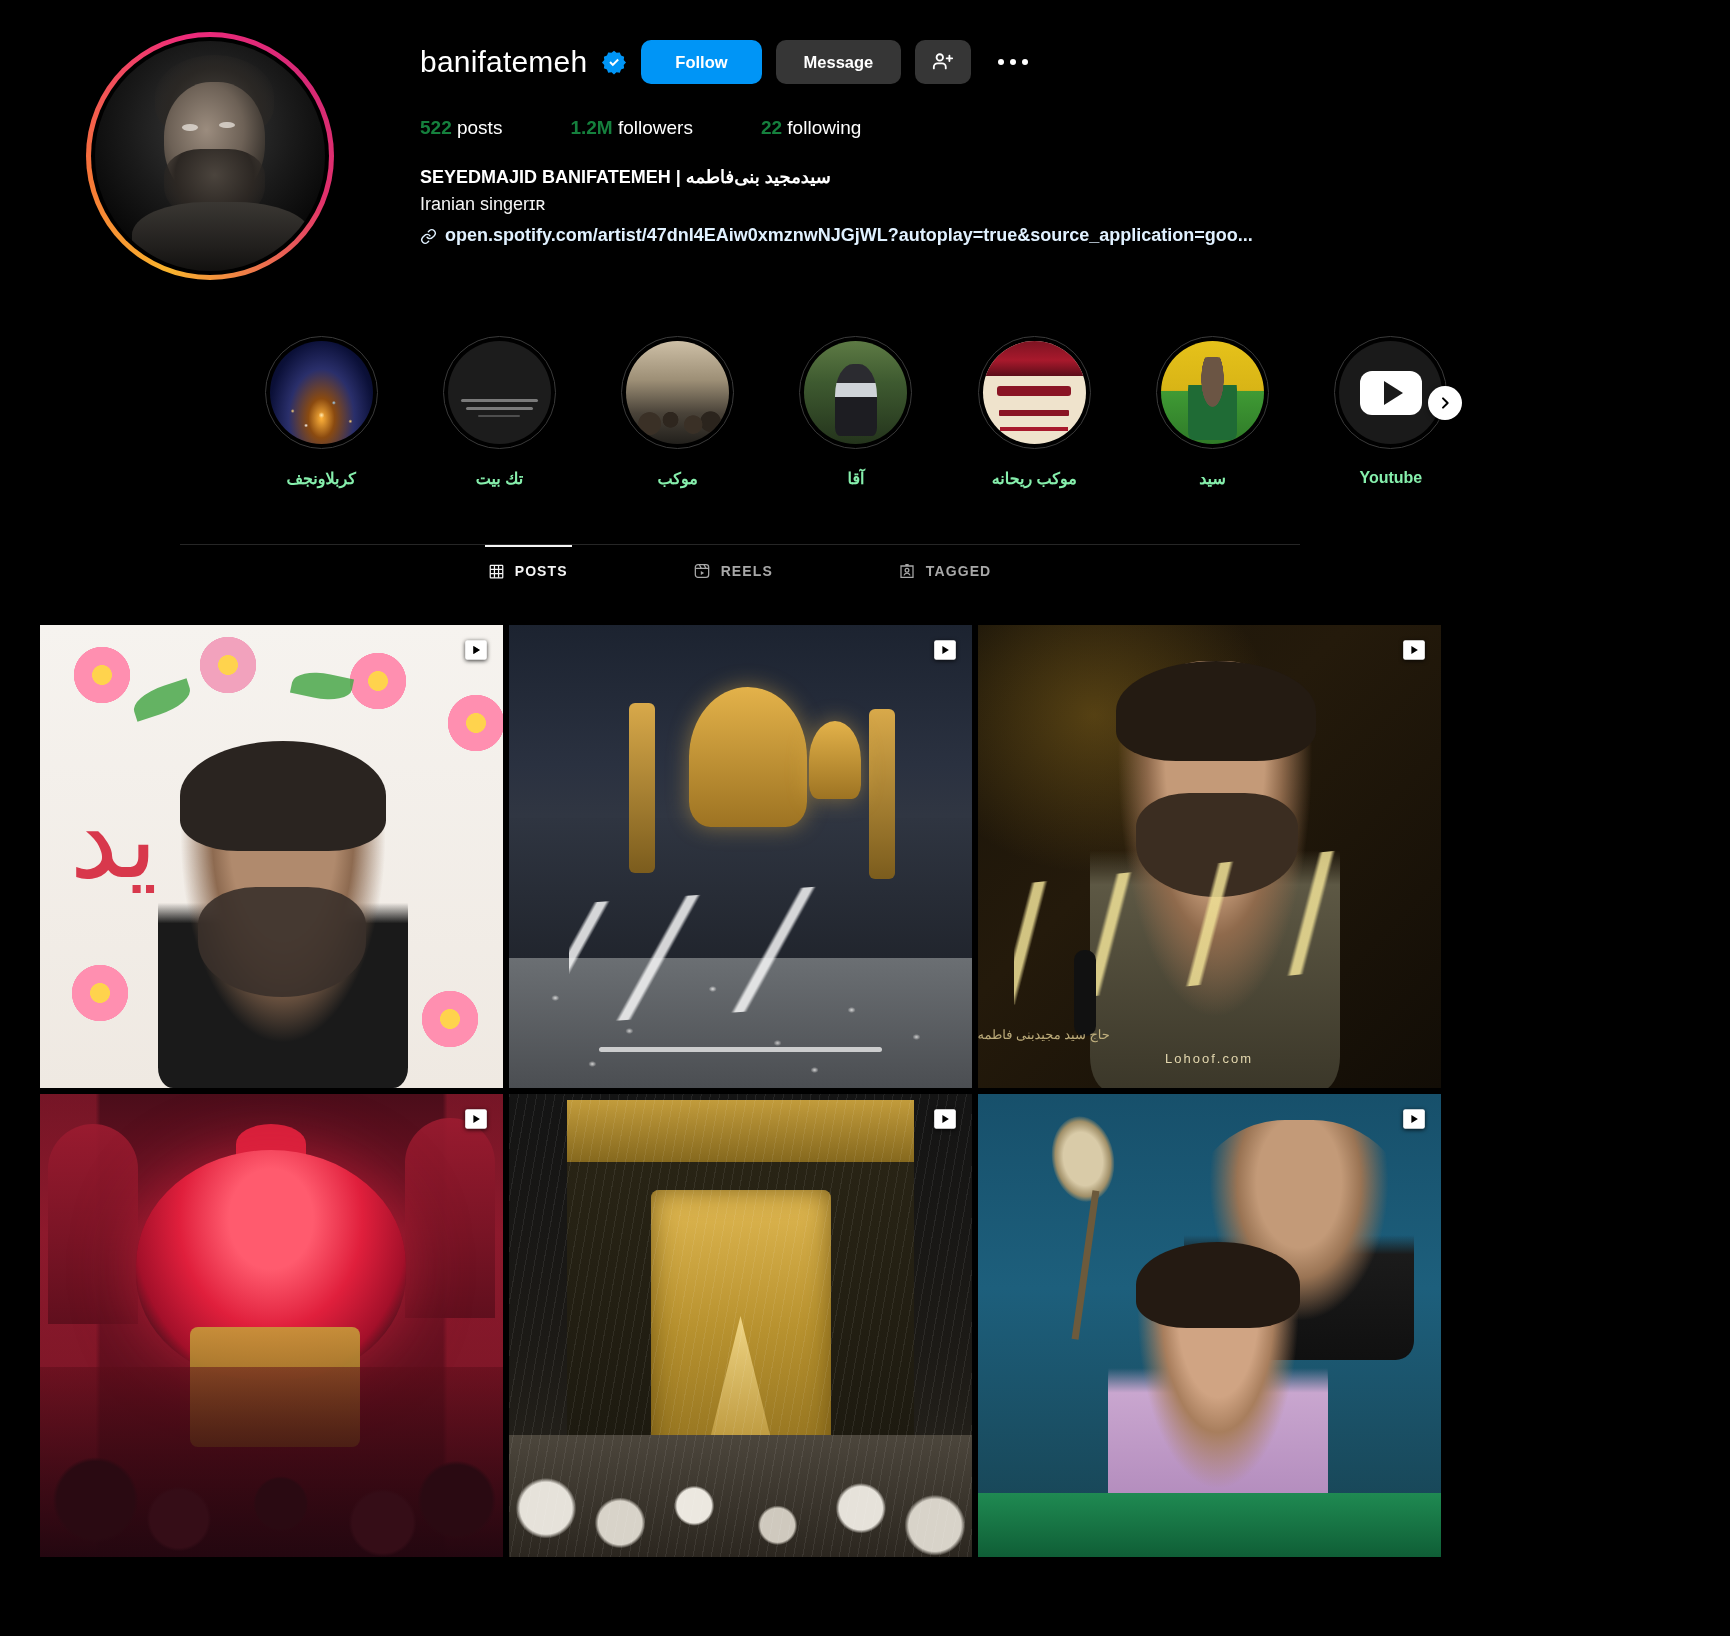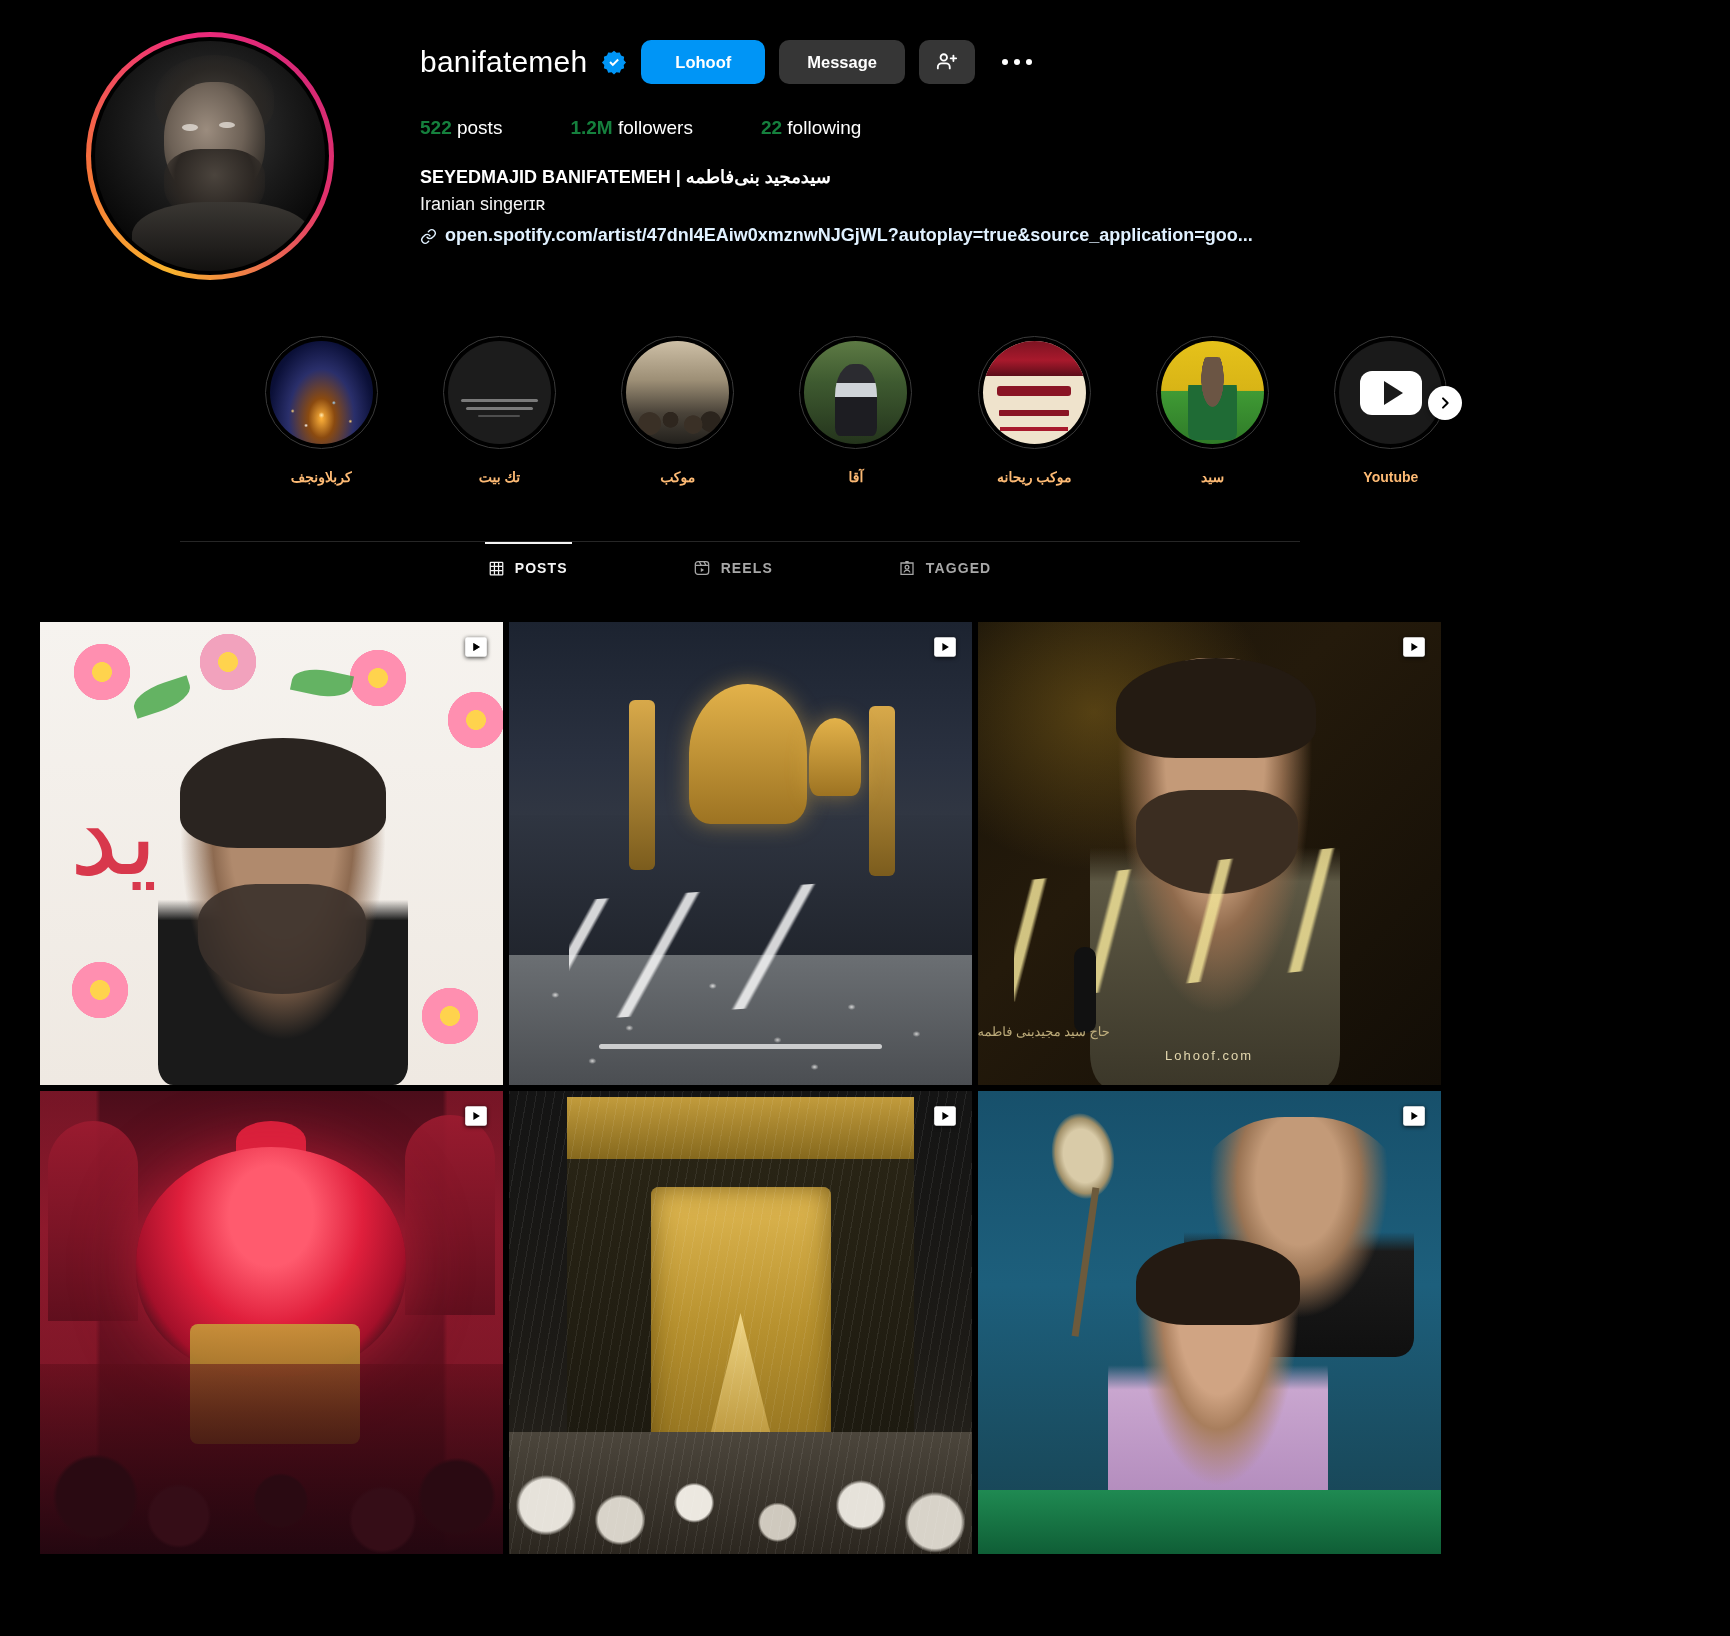--- a/index.html
+++ b/index.html
@@ -117,21 +117,21 @@
   .hl { width: 198px; display:flex; flex-direction:column; align-items:center; cursor:pointer;}
   .hl-ring {
     width: 113px; height: 113px; border-radius:50%;
     border: 1.6px solid #3a3a3a;
     padding: 4px; background:#000;
   }
   .hl-img {
     width:100%; height:100%; border-radius:50%; overflow:hidden;
     background:#161616; position:relative;
   }
-  .hl-label { margin-top: 20px; font-size: 14px; color:#fdba74; font-weight:600; text-align:right;}
+  .hl-label { margin-top: 20px; font-size: 16px; color:#86efac; font-weight:600; text-align:right;}
   .next-arrow {
     position:absolute; right: 18px; top: 106px;
     width: 34px; height:34px; border-radius:50%;
     background:#fff; color:#000;
     display:flex;align-items:center;justify-content:center;
     font-size:18px; cursor:pointer; box-shadow:0 1px 5px rgba(0,0,0,.5);
   }
 
   
   .h-karbala { background: radial-gradient(ellipse at 50% 75%, #ffb23a 0%, #8a4a10 18%, #2a2f6b 45%, #0b1038 72%, #05061a 100%); }
@@ -327,21 +327,21 @@
     <div class="info-col">
 
       <div class="row1">
         <span class="username">banifatemeh</span>
         <span class="verified">
           <svg width="26" height="26" viewBox="0 0 24 24">
             <path fill="#0095f6" d="M12 1.5l2.3 2.05 3.05-.4 1.15 2.86 2.86 1.15-.4 3.05L23.1 12.5l-2.14 2.29.4 3.05-2.86 1.15-1.15 2.86-3.05-.4L12 23.5l-2.3-2.05-3.05.4-1.15-2.86-2.86-1.15.4-3.05L.9 12.5l2.14-2.29-.4-3.05 2.86-1.15L6.65 3.15l3.05.4z"></path>
             <path fill="#fff" d="M10.9 15.9l-3.2-3.2 1.3-1.3 1.9 1.9 4.3-4.3 1.3 1.3z"></path>
           </svg>
         </span>
-        <button class="btn btn-follow">Lohoof</button>
+        <button class="btn btn-follow">Follow</button>
         <button class="btn btn-message">Message</button>
         <button class="btn-icon">
           <svg width="22" height="22" viewBox="0 0 24 24" fill="none" stroke="#fff" stroke-width="2" stroke-linecap="round" stroke-linejoin="round">
             <path d="M15 19v-1.5a4 4 0 0 0-4-4H6a4 4 0 0 0-4 4V19"></path>
             <circle cx="8.5" cy="7" r="3.5"></circle>
             <path d="M19 5v6M22 8h-6"></path>
           </svg>
         </button>
         <div class="more-dots">
           <span></span>

